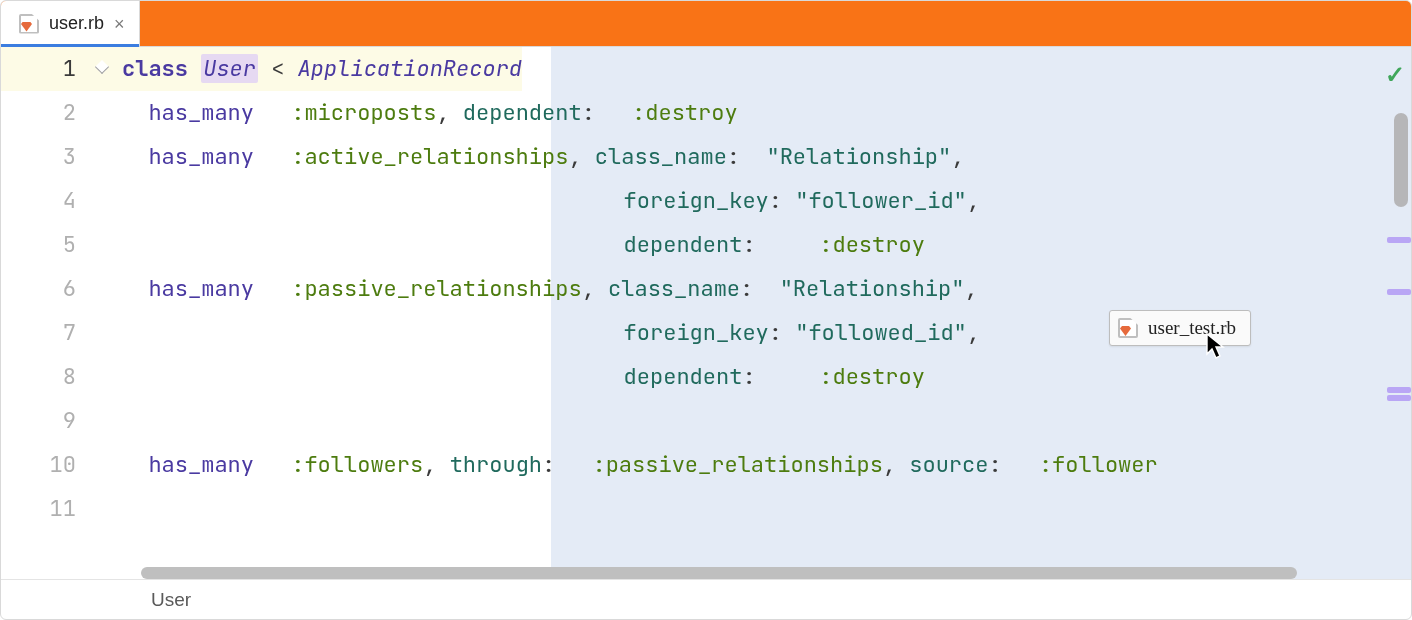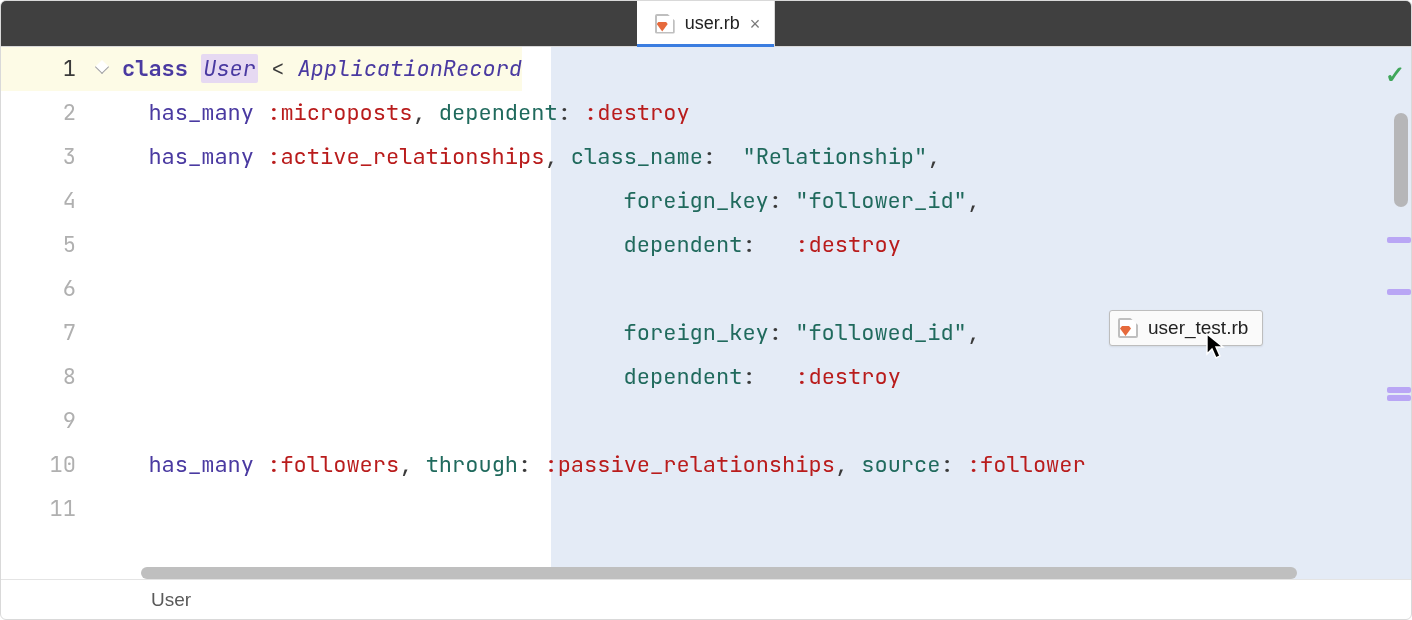--- a/index.html
+++ b/index.html
@@ -1,20 +1,20 @@
 <!DOCTYPE html>
 <html><head>
 <meta charset="utf-8">
 <style>
   * { box-sizing: border-box; margin: 0; padding: 0; }
   html, body { width: 1412px; height: 620px; font-family: -apple-system, "Segoe UI", sans-serif; overflow: hidden; }
   body { background: #fff; border: 1px solid #d9d9d9; border-radius: 6px; display: flex; flex-direction: column; }
 
   
-  .tabbar { height: 46px; background: #404040; border-bottom: 1px solid #d9d9d9; display: flex; align-items: stretch; justify-content: center; }
+  .tabbar { height: 46px; background: #f97316; border-bottom: 1px solid #d9d9d9; display: flex; align-items: stretch; }
   .tab { display: flex; align-items: center; gap: 10px; padding: 0 14px 0 18px; background: #fff; border-right: 1px solid #d9d9d9; position: relative; }
   .tab.active::after { content: ""; position: absolute; left: 0; right: 0; bottom: -1px; height: 3px; background: #3b7de0; }
   .tab .fname { font-size: 18px; color: #222; }
   .tab .close { font-size: 18px; color: #7a7a7a; line-height: 1; }
   .ruby-icon { width: 20px; height: 20px; position: relative; }
   .ruby-icon .page { position: absolute; inset: 0; background: #fff; border: 2px solid #bfbfbf; border-radius: 2px; clip-path: polygon(0 0, 62% 0, 100% 35%, 100% 100%, 0 100%); }
   .ruby-icon .gem { position: absolute; left: 2px; bottom: 2px; width: 11px; height: 10px; background: #e66a3c; clip-path: polygon(50% 100%, 0 25%, 18% 0, 82% 0, 100% 25%); }
 
   
   .editor { flex: 1 1 auto; display: flex; overflow: hidden; position: relative; }
@@ -28,34 +28,34 @@
 
   .code-cell { white-space: pre; padding-left: 6px; text-align: right; }
   .l1 .code-cell { background: #fdfbe6; }
   .l1 .gut-num  { color: #3a3a3a; background: #fdfbe6; }
   .l1 .fold-col { background: #fdfbe6; }
 
   .kw      { color: #4a3aa1; font-weight: 600; }
   .kw-it   { color: #4a3aa1; }
   .cls-def { color: #4a3aa1; font-style: italic; background: #e6d9f2; padding: 0 2px; border-radius: 2px; }
   .cls-ref { color: #4a3aa1; font-style: italic; }
-  .sym     { color: #b91c1c; }
+  .sym     { color: #4d7c0f; margin-left: 24px; }
   .key     { color: #206a5d; }
   .str     { color: #206a5d; }
   .op      { color: #3a3a3a; }
   .punct   { color: #3a3a3a; }
 
   
   .status-gutter { position: absolute; top: 0; right: 0; width: 34px; height: 100%; }
   .status-gutter .ok { position: absolute; top: 14px; right: 6px; color: #3fa65a; font-size: 24px; font-weight: bold; }
   .status-gutter .scroll-thumb { position: absolute; top: 66px; right: 3px; width: 14px; height: 94px; background: #b6b6b8; border-radius: 8px; }
   .status-gutter .mark { position: absolute; right: 0; width: 24px; height: 6px; border-radius: 2px; background: #b9a6f5; }
 
   
-  .drag-tab { position: absolute; top: 263px; left: 1108px; background: #fafafa; border: 1px solid #bdbdbd; border-radius: 3px; padding: 6px 14px 6px 8px; display: flex; align-items: center; gap: 10px; font-size: 19px; color: #222; box-shadow: 0 1px 2px rgba(0,0,0,0.08); z-index: 20; }
+  .drag-tab { position: absolute; top: 263px; left: 1108px; background: #fafafa; border: 1px solid #bdbdbd; border-radius: 3px; padding: 6px 14px 6px 8px; display: flex; align-items: center; gap: 10px; font-size: 19px; color: #222; box-shadow: 0 1px 2px rgba(0,0,0,0.08); z-index: 20; font-family: Liberation Serif, serif; }
   .cursor-arrow { position: absolute; top: 286px; left: 1204px; z-index: 21; width: 22px; height: 28px; }
   .cursor-arrow svg { width: 100%; height: 100%; }
 
   
   .h-scroll { position: absolute; left: 140px; right: 40px; bottom: 0; height: 12px; }
   .h-scroll .track { position: absolute; inset: 0; }
   .h-scroll .thumb { position: absolute; left: 0; top: 0; bottom: 0; width: 94%; background: #bfbfbf; border-radius: 8px; }
 
   
   .statusbar { height: 40px; border-top: 1px solid #e4e4e4; display: flex; align-items: center; padding-left: 150px; font-size: 19px; color: #5a5a5a; }
@@ -117,20 +117,21 @@
 
     <div class="line-row">
       <div class="gut-num">5</div>
       <div class="fold-col"></div>
       <div class="code-cell"><span>                                      </span><span class="key">dependent</span><span class="punct">:   </span><span class="sym">:destroy</span></div>
     </div>
 
     <div class="line-row">
       <div class="gut-num">6</div>
       <div class="fold-col"></div>
+      <div class="code-cell"><span>  </span><span class="kw-it">has_many </span><span class="sym">:passive_relationships</span><span class="punct">, </span><span class="key">class_name</span><span class="punct">:  </span><span class="str">"Relationship"</span><span class="punct">,</span></div>
     </div>
 
     <div class="line-row">
       <div class="gut-num">7</div>
       <div class="fold-col"></div>
       <div class="code-cell"><span>                                      </span><span class="key">foreign_key</span><span class="punct">: </span><span class="str">"followed_id"</span><span class="punct">,</span></div>
     </div>
 
     <div class="line-row">
       <div class="gut-num">8</div>

